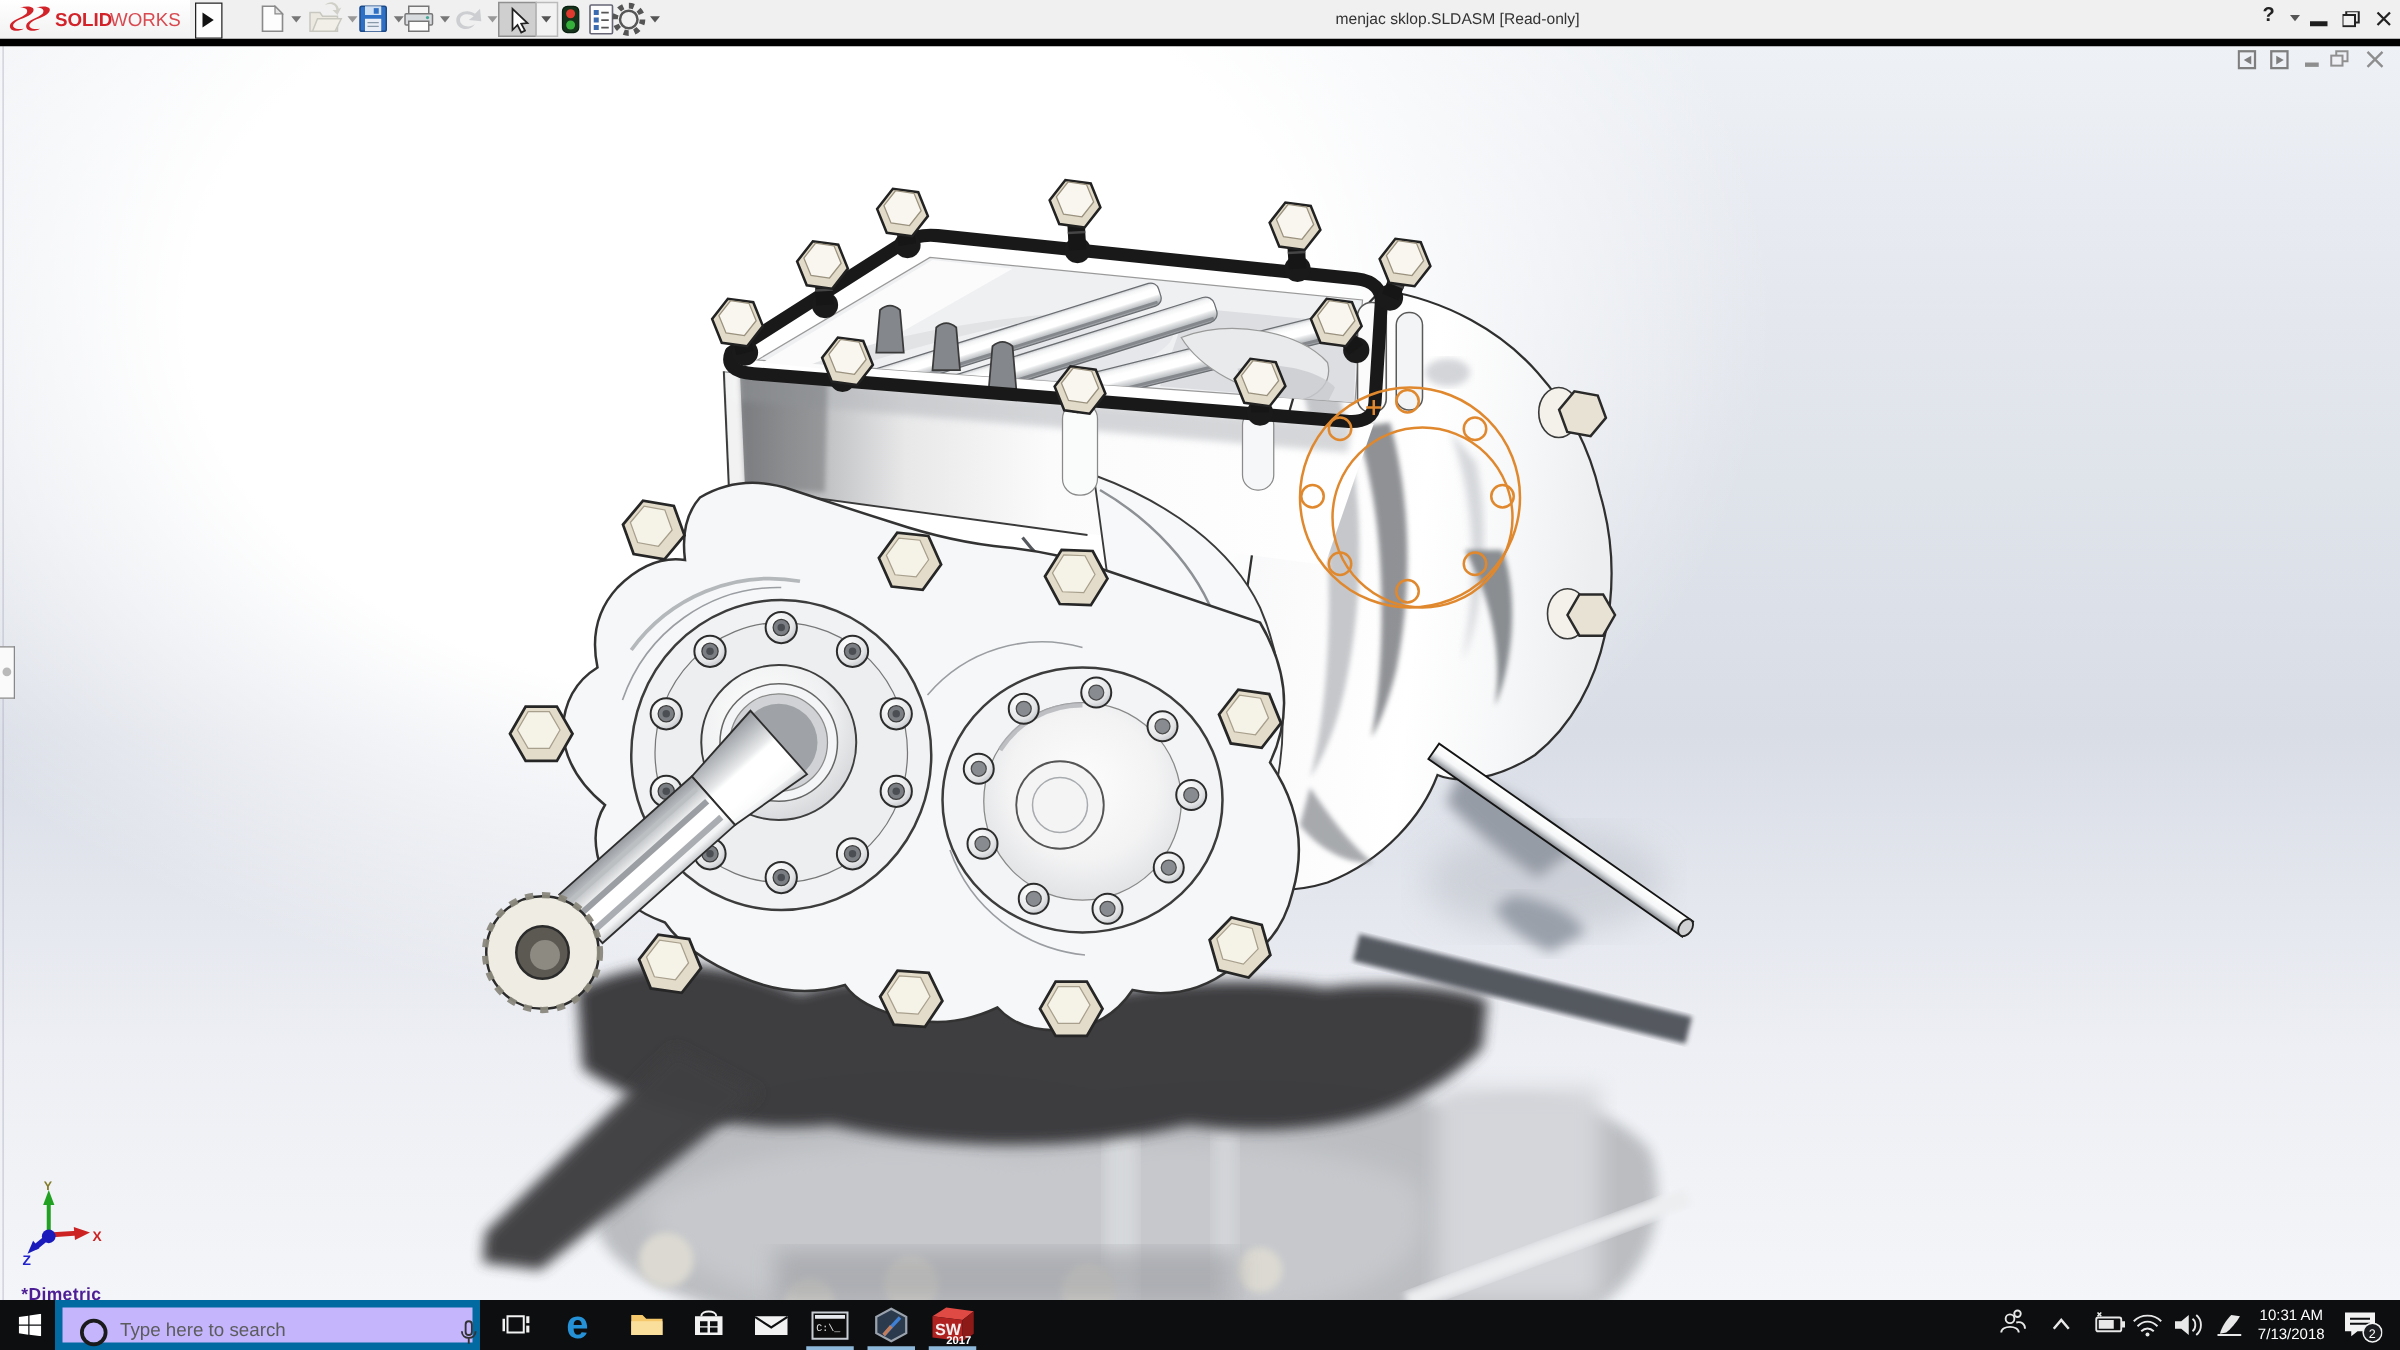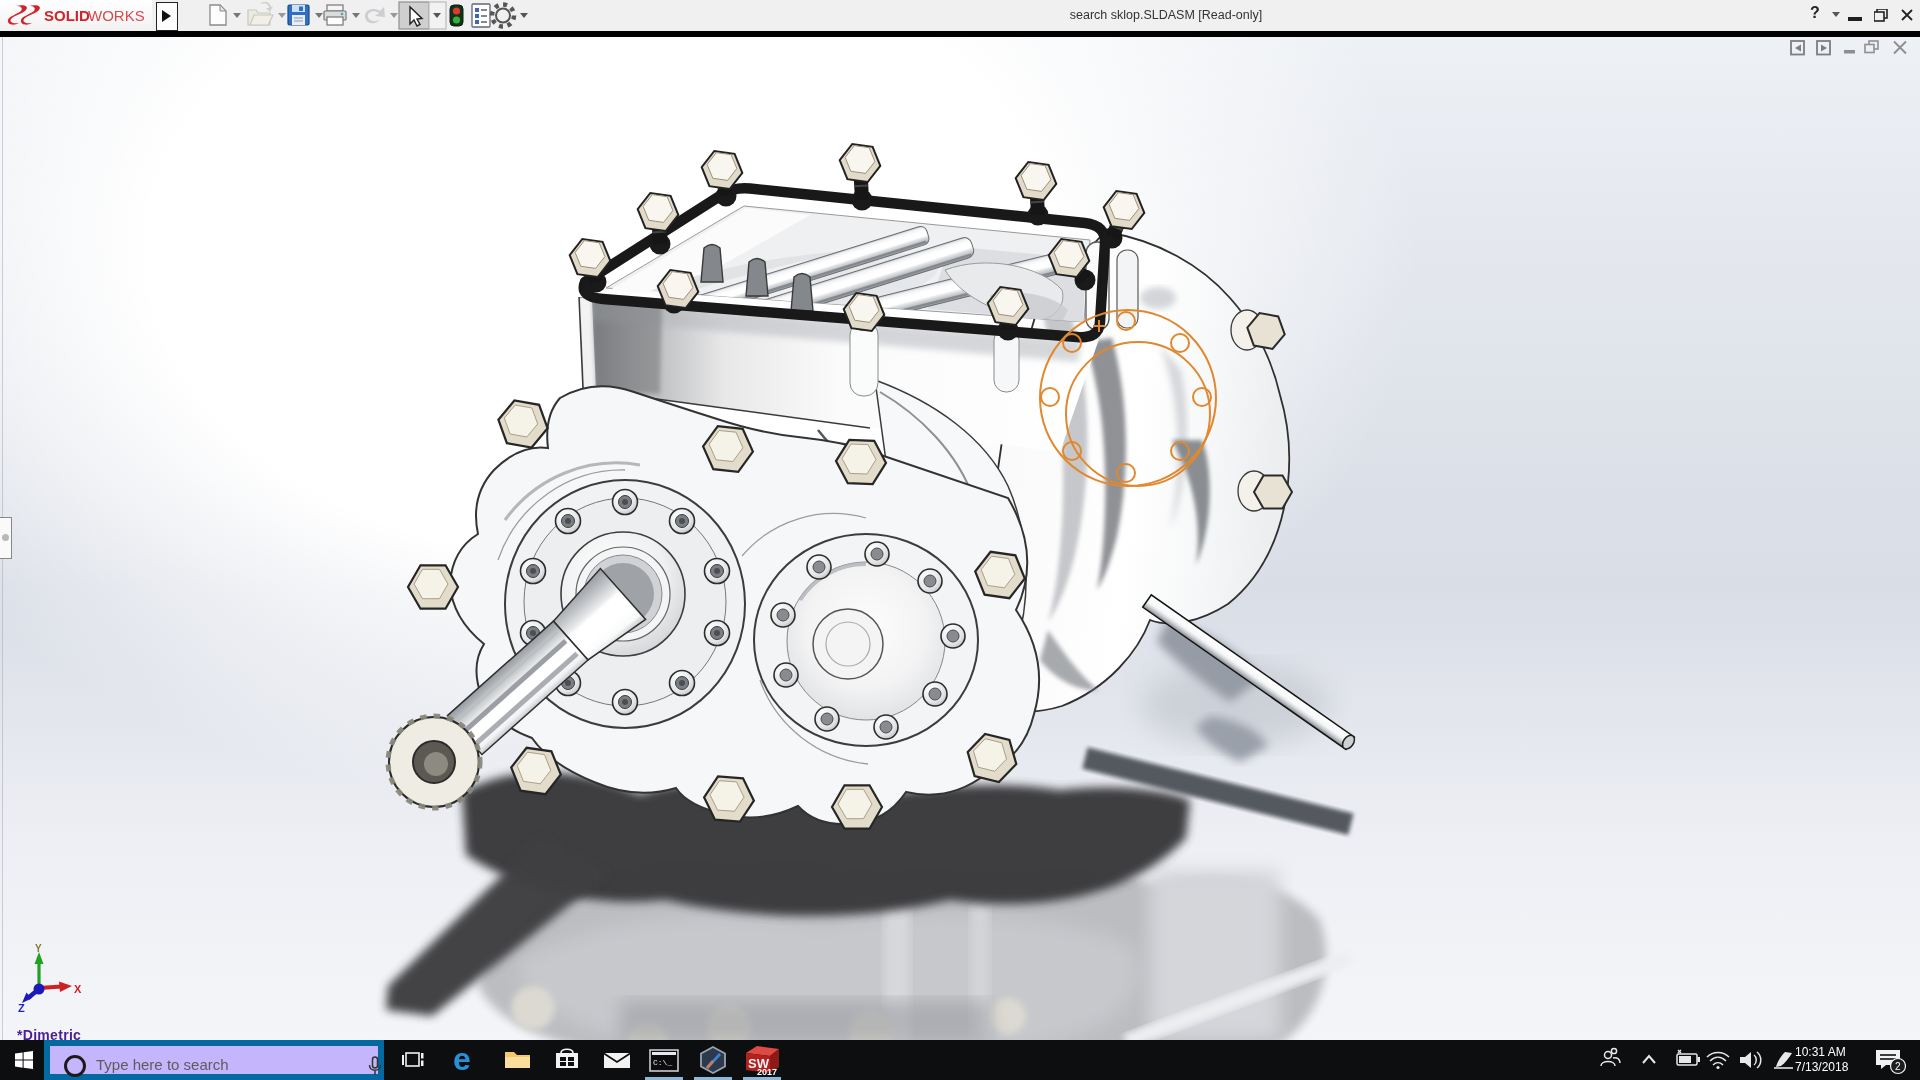--- a/index.html
+++ b/index.html
@@ -20,21 +20,21 @@
  background:radial-gradient(820px 560px at 600px 220px,rgba(255,255,255,1) 0%,rgba(255,255,255,1) 55%,rgba(255,255,255,0) 100%);}
 #lefttab{position:absolute;top:517px;left:0;width:11px;height:40px;background:#fafafa;border:1px solid #888;border-left:none;}
 #lefttab .dot{position:absolute;top:16px;left:2px;width:7px;height:7px;border-radius:50%;background:#b9b9b9;}
 #leftline{position:absolute;top:32px;left:2px;width:1px;height:1008px;background:#aab;opacity:.55;}
 #dimetric{position:absolute;top:1027px;left:17px;font-size:14px;color:#4c1d95;font-weight:bold;letter-spacing:0.3px;}
 
 #taskbar{position:absolute;top:1040px;left:0;width:1920px;height:40px;background:#0d0e10;}
 #searchbox{position:absolute;top:0;left:44px;width:340px;height:40px;background:#c4b5fd;border:6px solid #0369a1;box-sizing:border-box;}
 #searchbox .ring{position:absolute;top:9px;left:14px;width:16px;height:16px;border:3px solid #1b1b1b;border-radius:50%;}
 #searchbox .stxt{position:absolute;top:10px;left:46px;font-size:15px;color:#5c5c5c;}
-.clock{position:absolute;color:#fff;font-size:12px;line-height:15px;}
+.clock{position:absolute;color:#fff;font-size:12px;text-align:center;line-height:15px;}
 </style>
 </head>
 <body>
 <div id="root">
 
 <div id="viewport"></div>
 <div id="leftline"></div>
 <div id="lefttab">
       <div class="dot"></div>
     </div>
@@ -452,21 +452,21 @@
    <line x1="281" y1="16" x2="287" y2="16" stroke="#555" stroke-width="1.4"></line>
    <line x1="281" y1="22" x2="287" y2="22" stroke="#555" stroke-width="1.4"></line>
   </g>
   <g fill="none" stroke="#555" stroke-width="2">
    <circle cx="303" cy="15.5" r="7"></circle>
    <circle cx="303" cy="15.5" r="11" stroke-width="4.5" stroke-dasharray="4 4.6"></circle>
   </g>
   <path d="M 320,13 l 8,0 l -4,5 z" fill="#555"></path>
  </g>
 </svg>
-<div id="title">search sklop.SLDASM [Read-only]</div>
+<div id="title">menjac sklop.SLDASM [Read-only]</div>
 
 <div class="wc" style="top:4px;left:1810px;font-size:16px;font-weight:bold;">?</div>
 <div class="caret" style="top:12px;left:1832px;"></div>
 <div style="position:absolute;top:17px;left:1848px;width:14px;height:4px;background:#1f1f1f;"></div>
 <svg width="14" height="13" style="position:absolute;top:9px;left:1874px">
         <rect x="3" y="0" width="10" height="9" fill="none" stroke="#222" stroke-width="1.6"></rect>
         <rect x="0" y="3" width="10" height="9" fill="#f0f0f0" stroke="#222" stroke-width="1.6"></rect>
       </svg>
 <svg width="12" height="12" style="position:absolute;top:9px;left:1901px">
         <path d="M1,1 L11,11 M11,1 L1,11" stroke="#222" stroke-width="1.8"></path>

